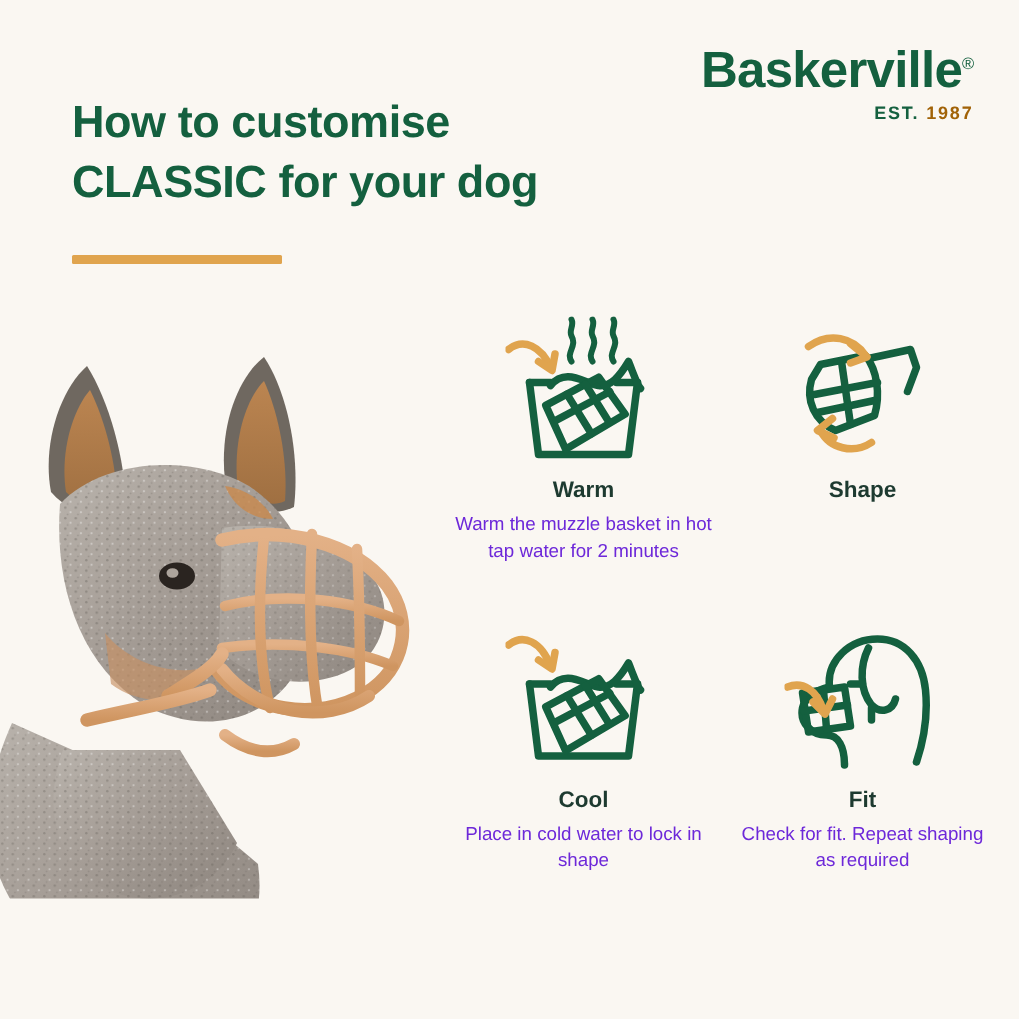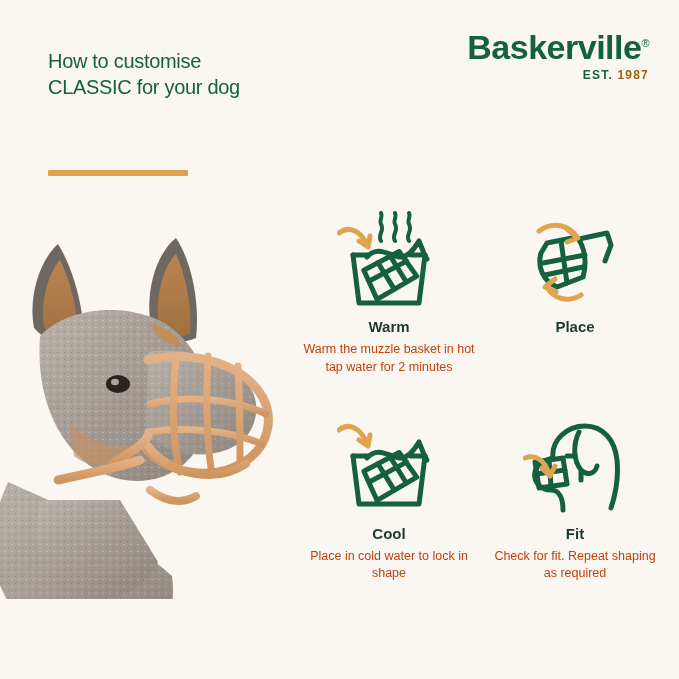--- a/index.html
+++ b/index.html
@@ -53,25 +53,25 @@
   }
   .brand-year {
     color: #a16207;
     font-weight: bold;
   }
 
   
   .headline {
     position: absolute;
     left: 48px;
-    top: 48px;
+    top: 62px;
     width: 370px;
     color: #14603F;
-    font-size: 20px;
-    font-weight: normal;
+    font-size: 30px;
+    font-weight: bold;
     line-height: 1.32;
     letter-spacing: -0.3px;
   }
   .accent-bar {
     position: absolute;
     left: 48px;
     top: 170px;
     width: 140px;
     height: 6px;
     background: #E0A44E;
@@ -112,21 +112,21 @@
   .step-title {
     font-size: 15px;
     font-weight: bold;
     color: #1D3A30;
     margin-top: 4px;
     margin-bottom: 6px;
   }
   .step-desc {
     font-size: 12.5px;
     line-height: 1.42;
-    color: #c2410c;
+    color: #6d28d9;
   }
 </style>
 </head>
 <body>
 
 <div id="page">
 
   <div class="brand">
     <div class="brand-word"><span>Baskerville</span><span class="brand-reg">®</span></div>
     <div class="brand-est"><span>EST.</span> <span class="brand-year">1987</span></div>
@@ -250,21 +250,21 @@
             <path d="M56 28 L84 22 L88 34 L82 50"></path>
           </g>
           <g fill="none" stroke="#E0A44E" stroke-width="5" stroke-linecap="round" stroke-linejoin="round">
             <path d="M16 20 C 30 10, 46 14, 54 26"></path>
             <path d="M44 18 L55 27 L44 31"></path>
             <path d="M58 84 C 46 92, 30 88, 24 76"></path>
             <path d="M32 68 L22 76 L33 81"></path>
           </g>
         </svg>
       </div>
-      <div class="step-title">Place</div>
+      <div class="step-title">Shape</div>
     </div>
 
     <div class="step">
       <div class="step-icon">
         <svg width="104" height="100" viewBox="0 0 104 100" xmlns="http://www.w3.org/2000/svg">
           <g fill="none" stroke="#14603F" stroke-width="5" stroke-linecap="round" stroke-linejoin="round">
             <path d="M16 38 L22 86 L82 86 L88 38"></path>
             <path d="M16 38 L30 38 M74 38 L88 38"></path>
             <path d="M30 40 C 40 28, 52 38, 62 40 C 70 41, 76 34, 82 24 C 86 34, 88 40, 90 42"></path>
             <g transform="rotate(-28 52 58)">

